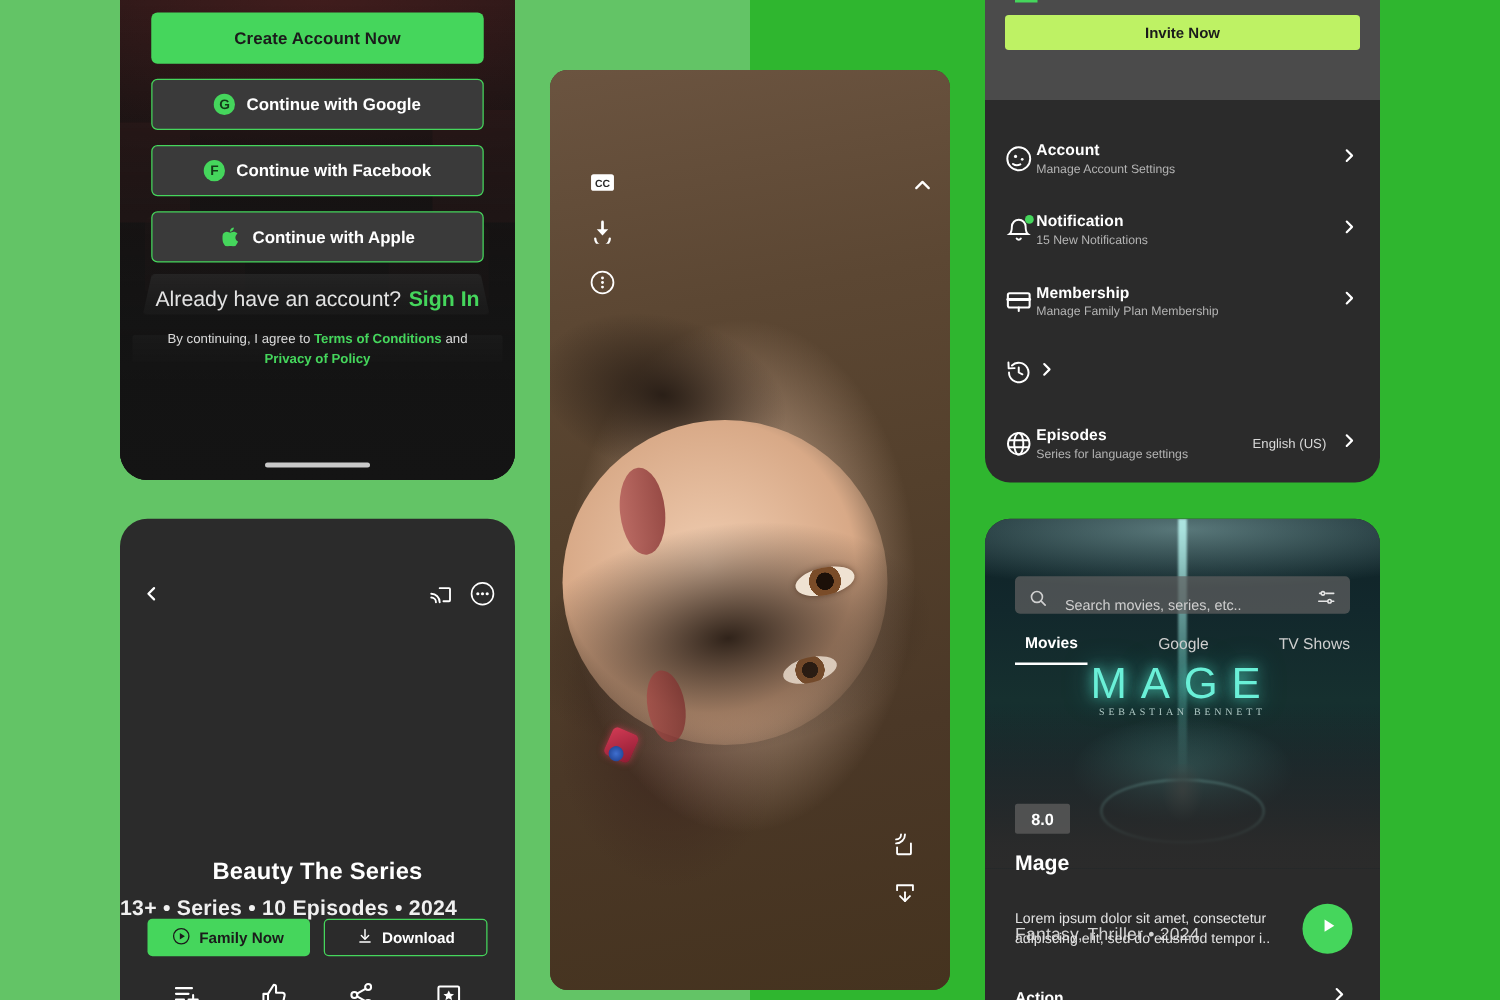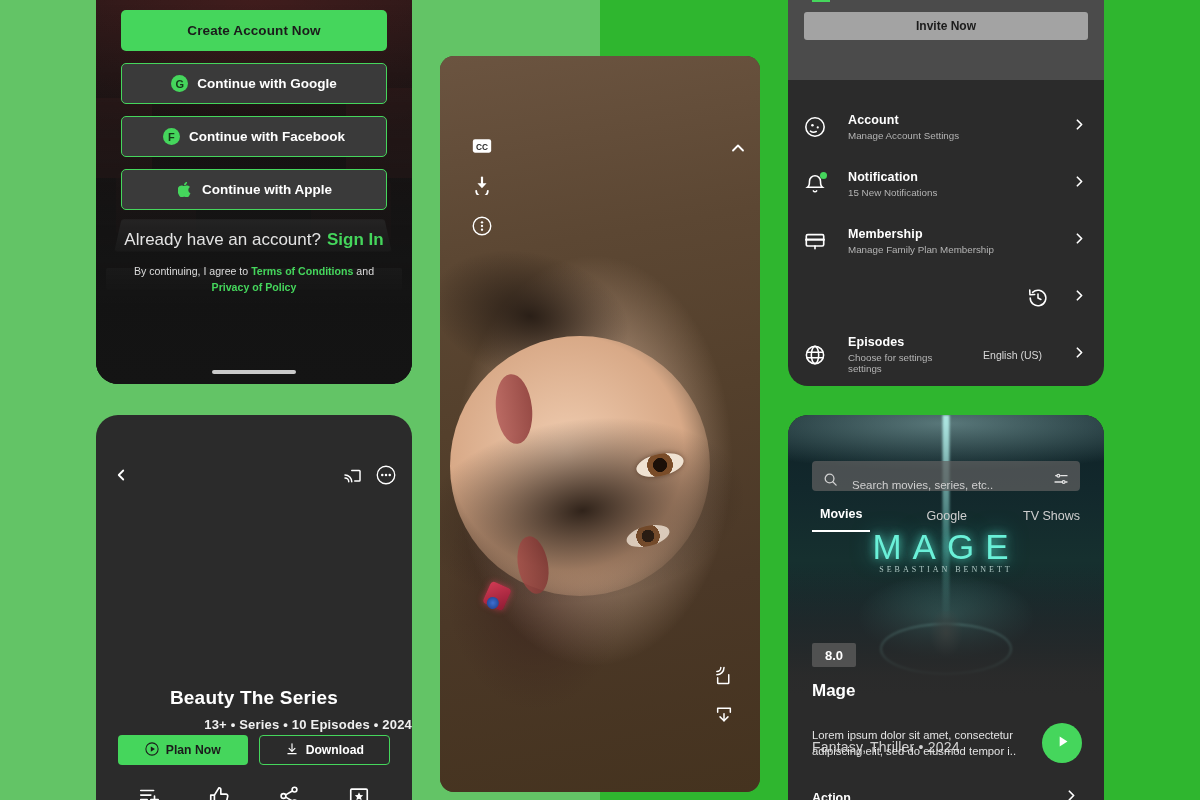--- a/index.html
+++ b/index.html
@@ -131,22 +131,22 @@
     position:absolute; left:0; right:0; bottom:0; height:170px;
     background:linear-gradient(180deg, rgba(43,43,43,0) 0%, rgba(43,43,43,.55) 45%, rgba(43,43,43,.95) 82%, #2b2b2b 100%);
   }
   .det-topbar { position:absolute; top:50px; left:16px; right:16px; display:flex; justify-content:space-between; align-items:center; }
   .det-topbar-right { display:flex; gap:14px; align-items:center; }
   .det-title {
     position:absolute; left:0; right:0; top:272px; text-align:center;
     font-size:19px; font-weight:bold; color:#fff; letter-spacing:.2px;
   }
   .det-meta {
-    position:absolute; left:0; right:0; top:302px; text-align:right;
-    font-size:13px; font-weight:bold; color:#f0f0f0; letter-spacing:.2px;
+    position:absolute; left:0; right:0; top:302px; text-align:left;
+    font-size:17px; font-weight:bold; color:#f0f0f0; letter-spacing:.2px;
   }
   .det-actions { position:absolute; left:22px; right:22px; top:320px; display:flex; gap:11px; }
   .btn-watch {
     flex:1; height:30px; background:#45d65c; color:#1b1b1b;
     display:flex; align-items:center; justify-content:center; gap:7px;
     font-weight:bold; font-size:12.2px; border-radius:4px; cursor:pointer;
   }
   .btn-download {
     flex:1; height:30px; background:#2b2b2b; color:#fff;
     border:1.2px solid #45d65c; border-radius:4px;
@@ -225,27 +225,27 @@
     border-radius: 0 0 20px 20px; background:#2b2b2b;
   }
   .inv-card {
     position:absolute; left:0; right:0; top:0; height:128px;
     background:#4b4b4b; padding:14px 16px 0;
   }
   .inv-top { display:flex; gap:12px; align-items:flex-start; }
   .inv-logo { width:44px; height:44px; position:relative; flex:0 0 auto; }
   .btn-invite {
     position:absolute; left:16px; right:16px; top:60px; height:28px;
-    background:#a3a3a3; color:#1b1b1b; border-radius:3px;
+    background:#bef264; color:#1b1b1b; border-radius:3px;
     display:flex; align-items:center; justify-content:center;
     font-weight:bold; font-size:12px; cursor:pointer;
   }
   .set-list { position:absolute; left:0; right:0; top:128px; bottom:0; padding:18px 16px 0; }
   .set-row {
-    display:flex; align-items:center; gap:22px; height:57px; cursor:pointer;justify-content:flex-end;
+    display:flex; align-items:center; gap:3px; height:57px; cursor:pointer;
   }
   .set-ico { width:22px; height:22px; flex:0 0 auto; display:flex; align-items:center; justify-content:center; position:relative; }
   .set-body { flex:1; min-width:0; }
   .set-title { font-size:12.5px; font-weight:bold; color:#fff; letter-spacing:.1px; }
   .set-sub { font-size:9.8px; color:#b4b4b4; margin-top:3px; }
   .set-val { font-size:10.5px; color:#d8d8d8; margin-right:7px; }
   .chev { flex:0 0 auto; }
 
   
   #p-browse {
@@ -283,21 +283,21 @@
     font-size:8px; letter-spacing:3px; color:#b5cfcb; font-family:"Liberation Serif", serif;
   }
   .br-search {
     position:absolute; left:24px; right:24px; top:46px; height:30px;
     background:rgba(95,95,95,.72); border-radius:4px;
     display:flex; align-items:flex-end; gap:14px; padding:0 11px; cursor:text;
   }
   .br-search-input { flex:1; font-size:11.5px; color:#cfcfcf; }
   .br-tabs {
     position:absolute; left:24px; right:24px; top:92px;
-    display:flex; justify-content:space-between; align-items:flex-end;
+    display:flex; justify-content:space-between; align-items:center;
   }
   .br-tab { font-size:12.5px; color:#cfcfcf; cursor:pointer; padding-bottom:9px; }
   .br-tab.active { color:#fff; font-weight:bold; border-bottom:2.5px solid #fff; padding:0 8px 9px; }
   .br-fade {
     position:absolute; left:0; right:0; top:150px; height:130px;
     background:linear-gradient(180deg, rgba(43,43,43,0), rgba(43,43,43,.55) 45%, rgba(43,43,43,.96) 85%, #2b2b2b 100%);
   }
   .br-rating {
     position:absolute; left:24px; top:228px; width:44px; height:24px;
     background:rgba(90,90,90,.82); border-radius:2px;
@@ -404,21 +404,21 @@
   <div class="det-meta">13+  •  Series  •  10 Episodes  •  2024</div>
 
   <div class="det-actions">
     <div class="btn-watch">
       <span>
         <svg width="14" height="14" viewBox="0 0 24 24">
             <circle cx="12" cy="12" r="10.5" fill="none" stroke="#1b1b1b" stroke-width="1.8"></circle>
             <polygon points="10,7.5 17,12 10,16.5" fill="#1b1b1b"></polygon>
           </svg>
       </span>
-      <span>Plan Now</span>
+      <span>Family Now</span>
     </div>
     <div class="btn-download">
       <span>
         <svg width="14" height="14" viewBox="0 0 24 24" fill="none" stroke="#fff" stroke-width="2" stroke-linecap="round" stroke-linejoin="round">
             <path d="M12 3v12"></path>
             <polyline points="7 11 12 16 17 11"></polyline>
             <path d="M5 20h14"></path>
           </svg>
       </span>
       <span>Download</span>
@@ -612,21 +612,21 @@
     <div class="set-row">
       <span class="set-ico">
         <svg width="22" height="22" viewBox="0 0 24 24" fill="none" stroke="#fff" stroke-width="1.7">
             <circle cx="12" cy="12" r="9.4"></circle>
             <ellipse cx="12" cy="12" rx="4" ry="9.4"></ellipse>
             <path d="M2.8 9h18.4M2.8 15h18.4"></path>
           </svg>
       </span>
       <span class="set-body">
         <span class="set-title" style="display:block;">Episodes</span>
-        <span class="set-sub" style="display:block;">Choose for settings settings</span>
+        <span class="set-sub" style="display:block;">Series for language settings</span>
       </span>
       <span class="set-val">English (US)</span>
       <span class="chev">
         <svg width="17" height="17" viewBox="0 0 24 24" fill="none" stroke="#fff" stroke-width="2.4" stroke-linecap="round" stroke-linejoin="round">
             <polyline points="9 6 15 12 9 18"></polyline>
           </svg>
       </span>
     </div>
 
   </div>

